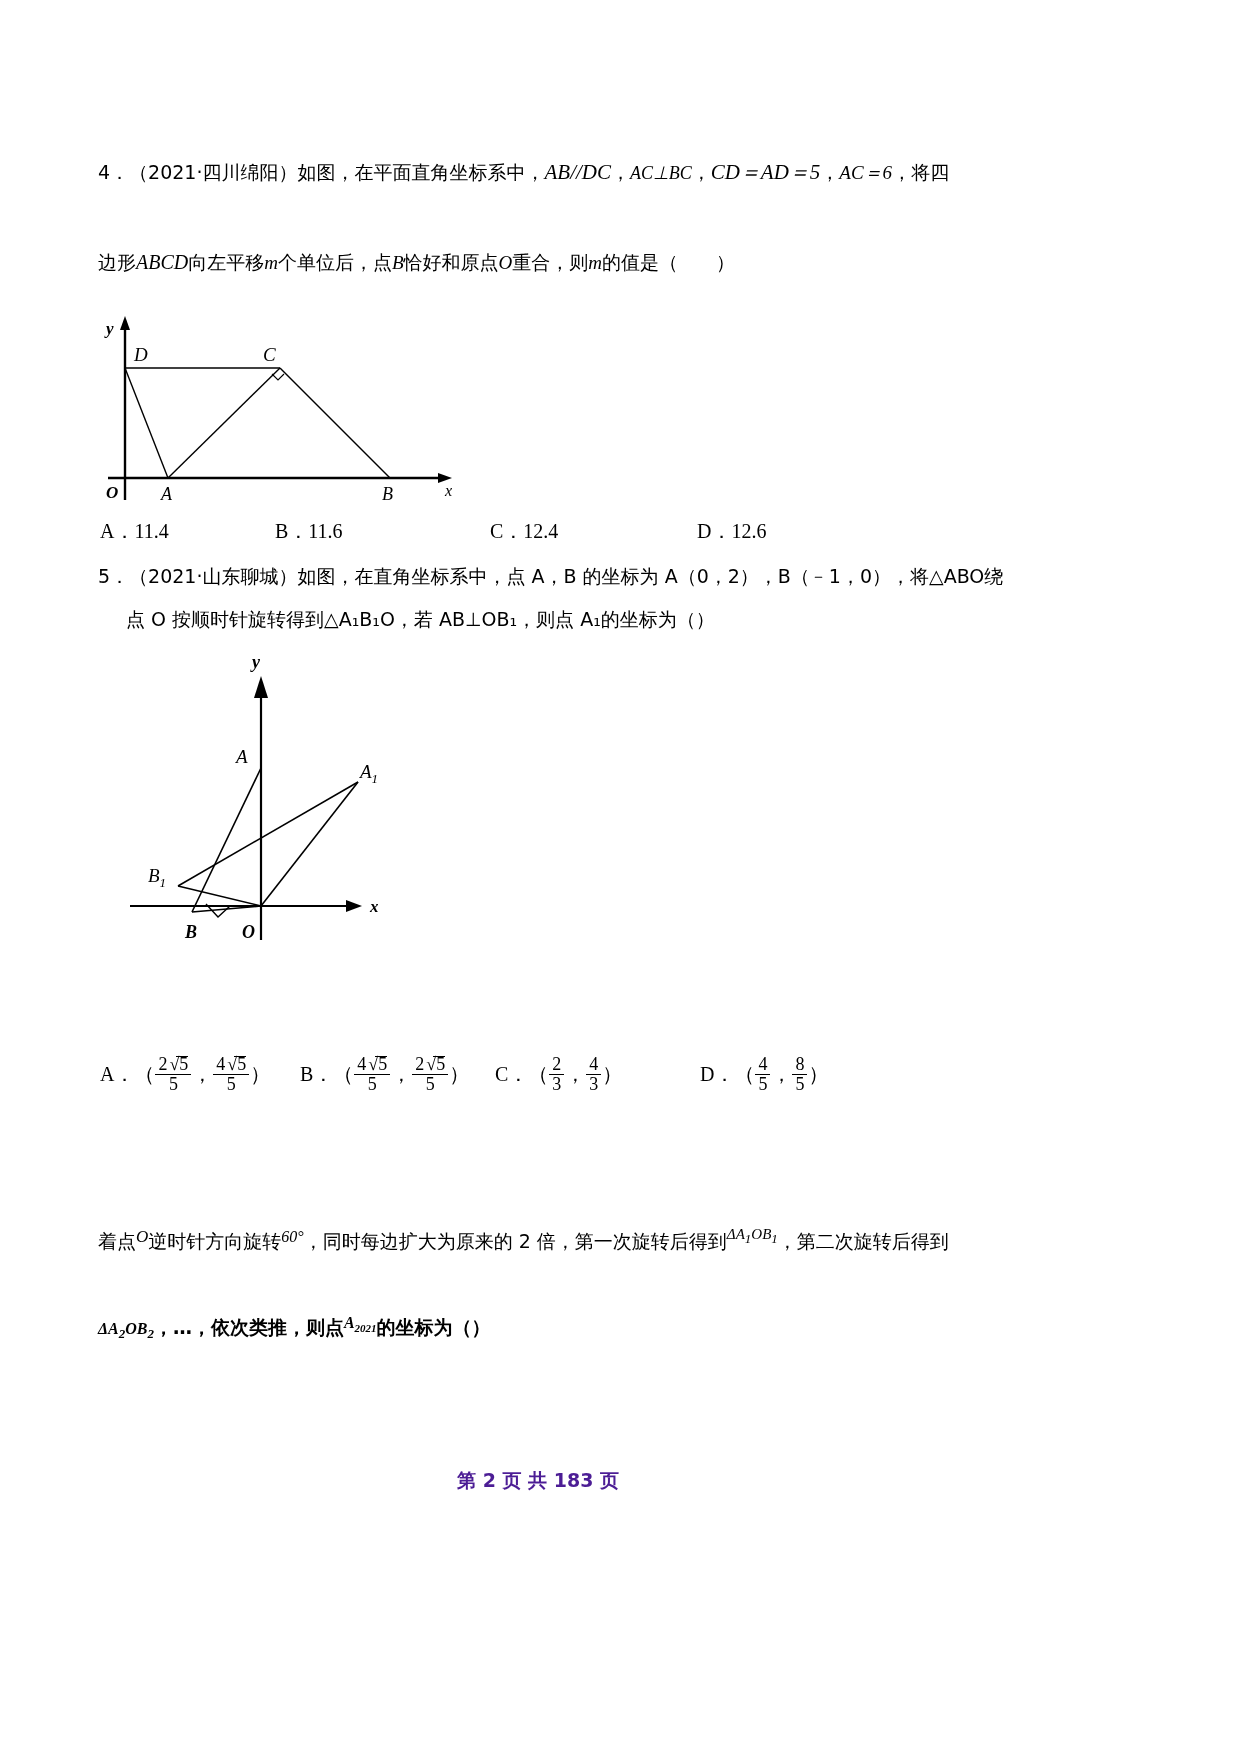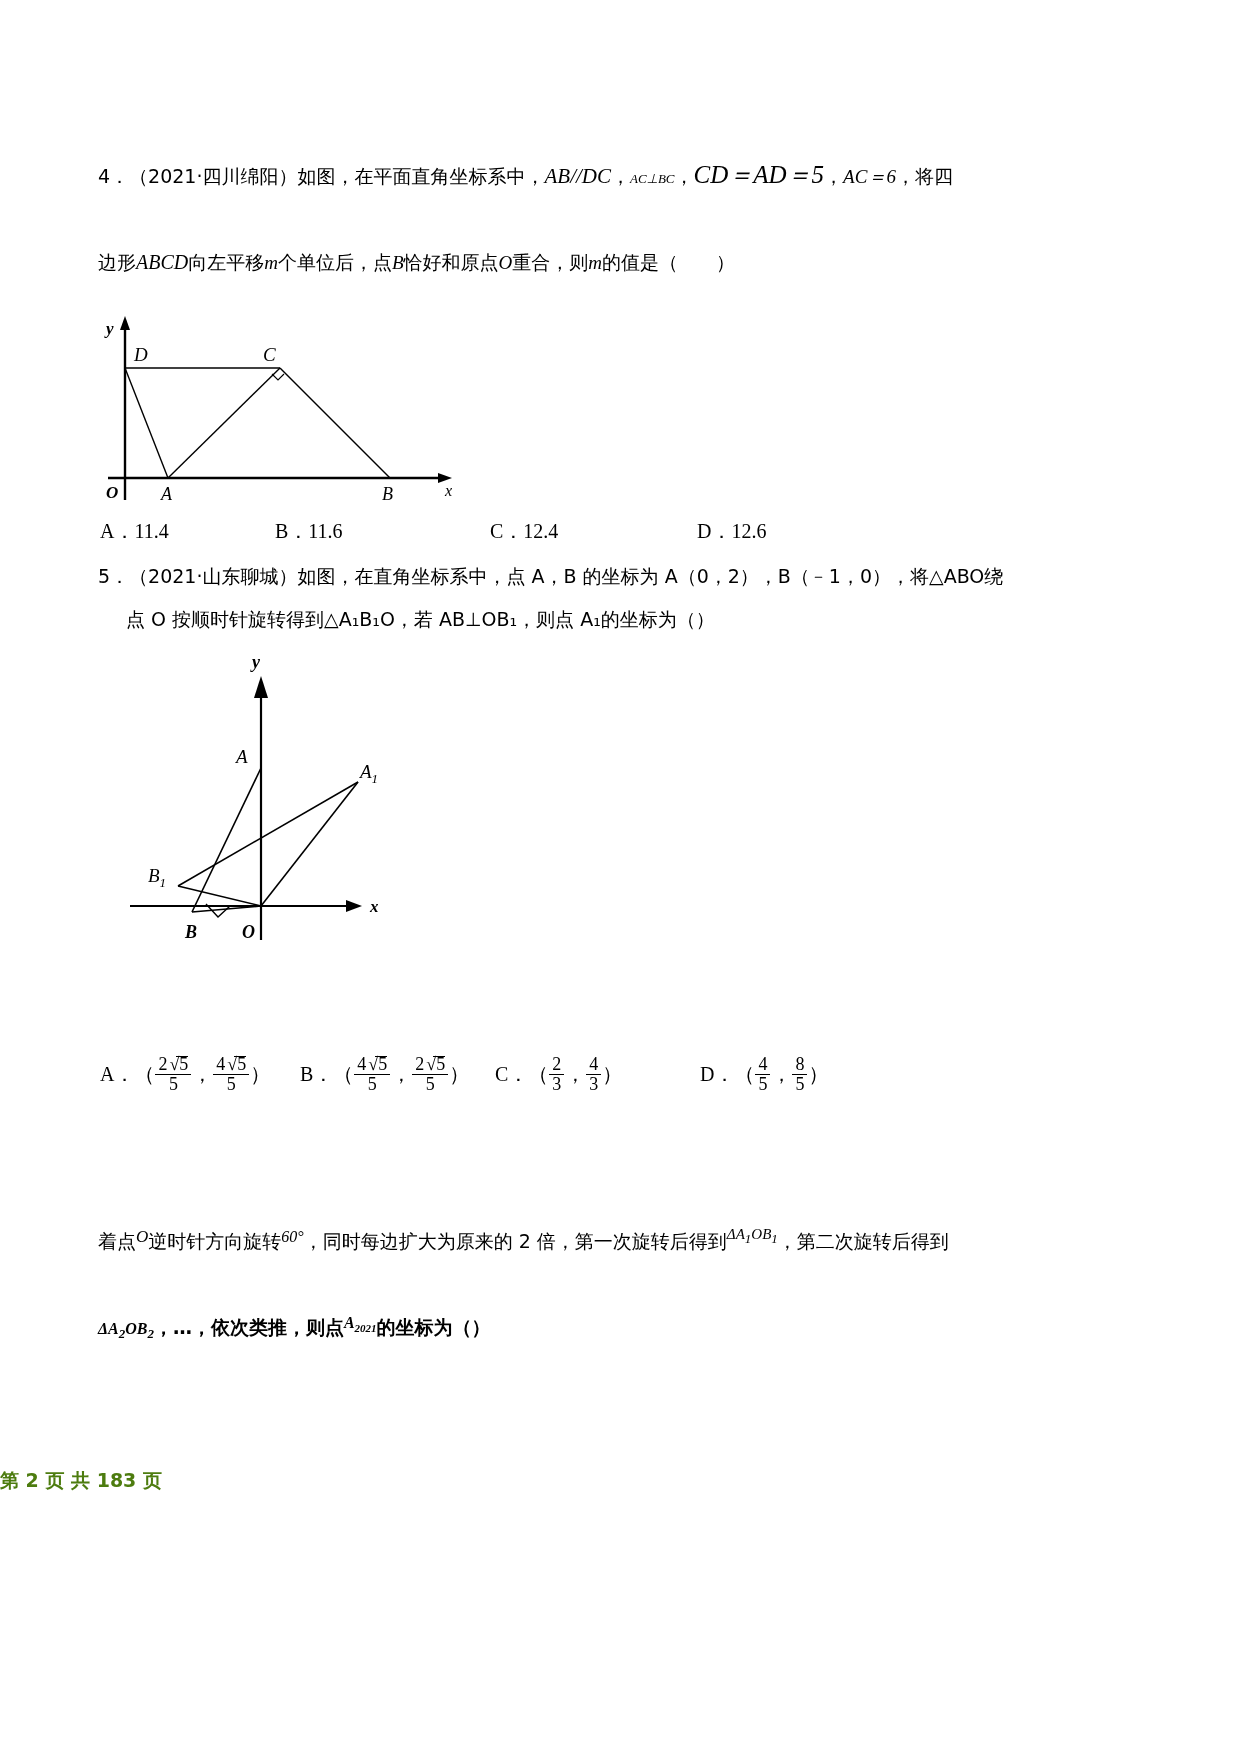--- a/index.html
+++ b/index.html
@@ -67,34 +67,34 @@
     left: 9px; right: 0; top: 1px;
     height: 1.2px;
     background: #000;
   }
   svg { display: block; }
   .figure { position: absolute; }
   .footer {
     position: absolute;
     left: 0;
     width: 1076px;
-    text-align: left;
+    text-align: center;
     font-family: "DejaVu Sans", "Liberation Sans", sans-serif;
     font-size: 19px;
     font-weight: bold;
-    color: #4d7c0f;
+    color: #4c1d95;
   }
 </style>
 </head>
 <body>
 
 <div class="page">
 
   <div class="qline cn" style="left:98px; top:162px;">
-    <span>4．（2021·四川绵阳）如图，在平面直角坐标系中，</span><span class="it" style="font-size:21px;">AB//DC</span><span>，</span><span class="it" style="font-size:13px;">AC⊥BC</span><span>，</span><span class="it" style="font-size:25px;">CD＝AD＝5</span><span>，</span><span class="it" style="font-size:19px;">AC＝6</span><span>，将四</span>
+    <span>4．（2021·四川绵阳）如图，在平面直角坐标系中，</span><span class="it" style="font-size:21px;">AB//DC</span><span>，</span><span class="it" style="font-size:18px;">AC⊥BC</span><span>，</span><span class="it" style="font-size:21px;">CD＝AD＝5</span><span>，</span><span class="it" style="font-size:19px;">AC＝6</span><span>，将四</span>
   </div>
 
   <div class="qline cn" style="left:98px; top:252px;">
     <span>边形</span><span class="it" style="font-size:20px;">ABCD</span><span>向左平移</span><span class="it" style="font-size:19px;">m</span><span>个单位后，点</span><span class="it" style="font-size:19px;">B</span><span>恰好和原点</span><span class="it" style="font-size:19px;">O</span><span>重合，则</span><span class="it" style="font-size:19px;">m</span><span>的值是（　　）</span>
   </div>
 
   <div class="figure" style="left:100px; top:310px; width:380px; height:200px;">
     <svg width="380" height="200" viewBox="0 0 380 200">
 
       <line x1="25" y1="18" x2="25" y2="190" stroke="#000" stroke-width="2.4"></line>

